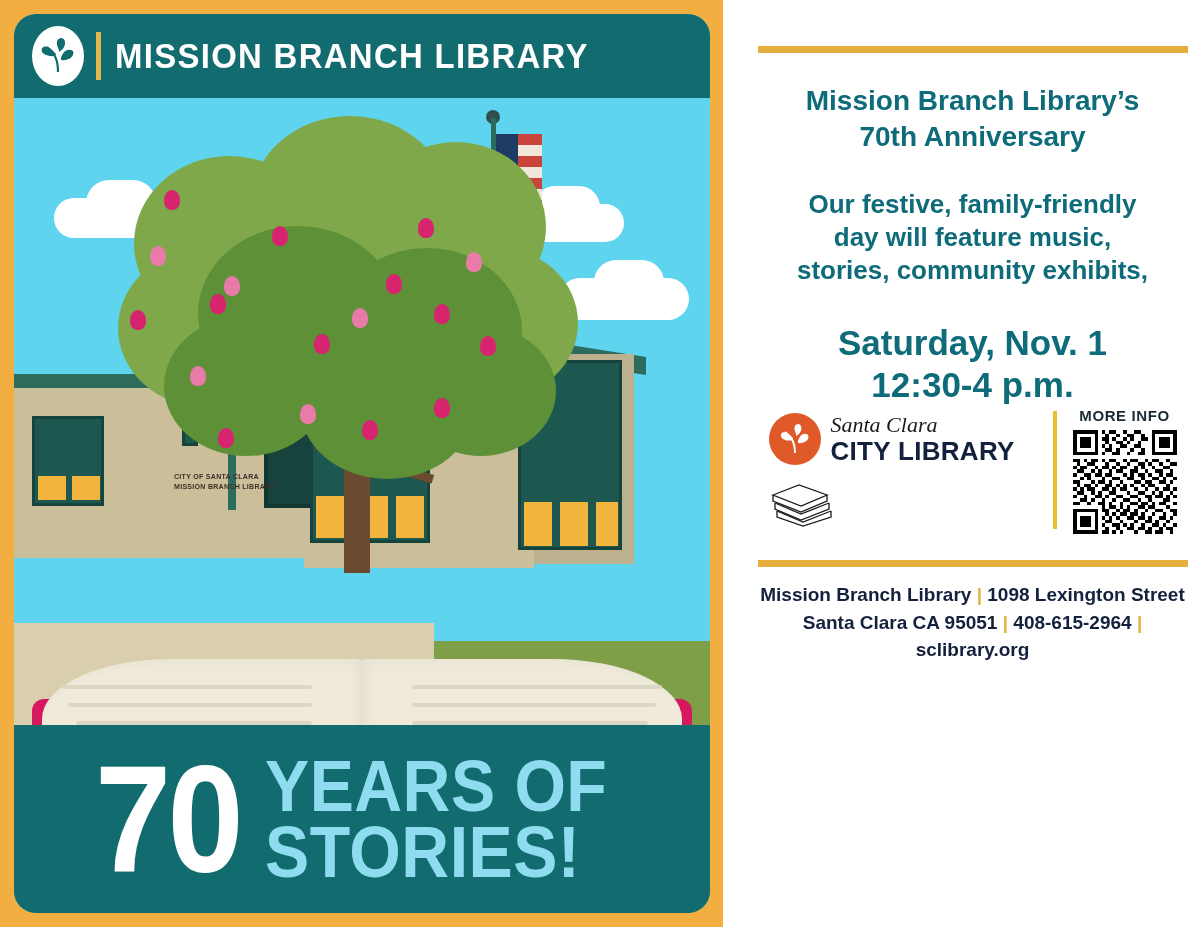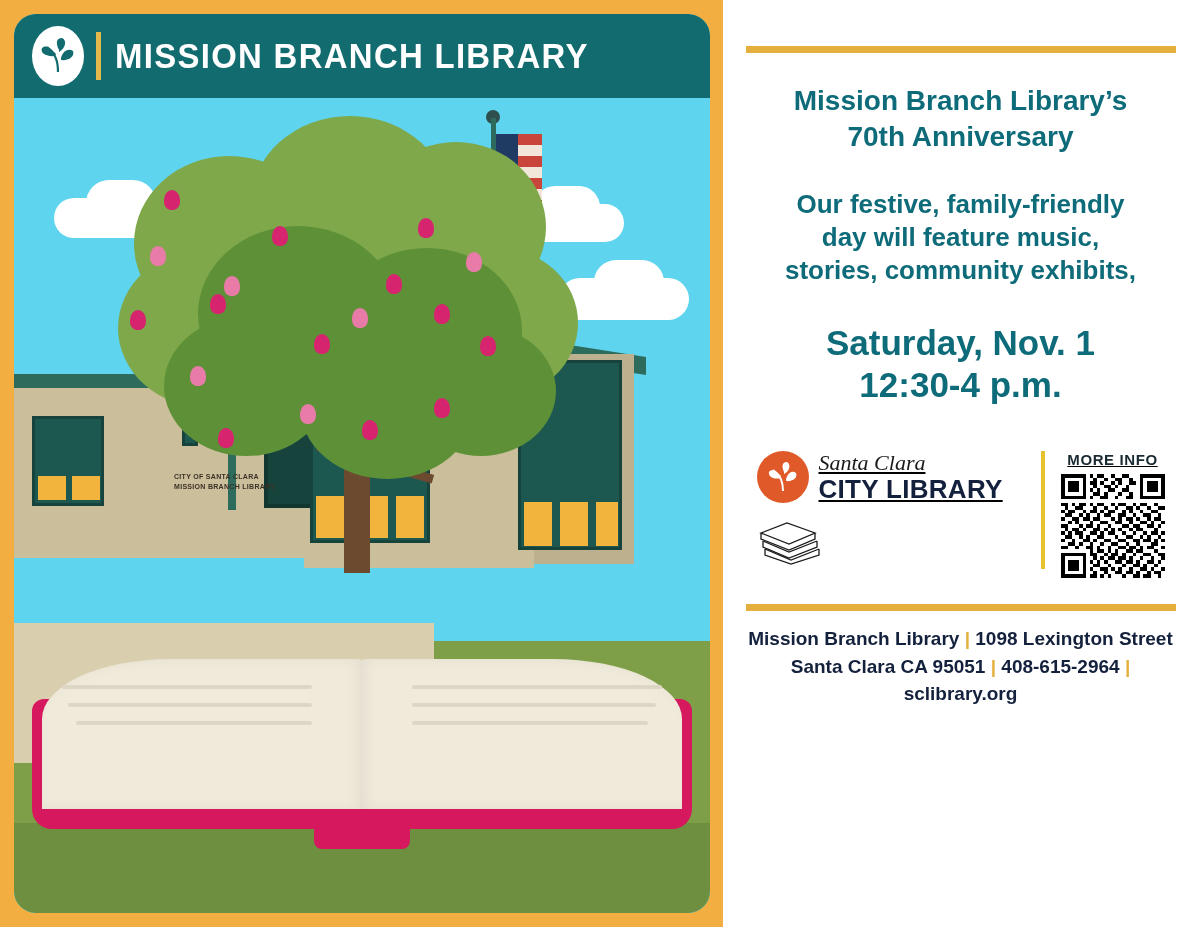--- a/index.html
+++ b/index.html
@@ -2,21 +2,21 @@
 <html><head>
 <meta charset="utf-8">
 <style>
   * { margin:0; padding:0; box-sizing:border-box; }
   body {
     width:1200px; height:927px;
     background:#ffffff;
     font-family:"Liberation Sans", sans-serif;
     overflow:hidden;
   }
-  .poster { position:relative; width:1200px; height:927px; display:flex; }
+  .poster { position:relative; width:1200px; height:927px; display:flex;gap:12px; }
 
   
   .left-panel {
     position:relative;
     width:723px; height:927px;
     background:#F2AE41;
     flex:0 0 723px;
   }
   .poster-inner {
     position:absolute; left:14px; top:14px;
@@ -174,22 +174,22 @@
     color:#0E6B79; font-size:26px; font-weight:bold; text-align:center;
     line-height:1.28; margin-top:32px;
   }
   .date-line {
     color:#0E6B79; font-size:35px; font-weight:bold; text-align:center;
     line-height:1.22; margin-top:34px;
   }
 
   
   .logos-row {
-    display:flex; justify-content:center;
-    width:100%; margin-top:44px; gap:0;text-decoration:underline;
+    display:flex; align-items:center; justify-content:center;
+    width:100%; gap:0;
   }
   .logos-col { display:flex; flex-direction:column; gap:14px; width:268px; }
   .logo-scl { display:flex; align-items:center; gap:10px; }
   .scl-circle {
     width:52px; height:52px; border-radius:50%; background:#E05A29;
     display:flex; align-items:center; justify-content:center; flex:0 0 52px;
   }
   .scl-text { display:flex; flex-direction:column; line-height:1; }
   .scl-santa { font-family:"Liberation Serif", serif; font-style:italic; font-size:22px; color:#1A1A1A; }
   .scl-city { font-size:26px; font-weight:bold; color:#14213D; letter-spacing:.3px; margin-top:2px; }
@@ -340,20 +340,27 @@
             <div class="page-line" style="left:34px; top:62px; width:236px;"></div>
           </div>
           <div class="page page-r">
             <div class="page-line" style="right:20px; top:26px; width:250px;"></div>
             <div class="page-line" style="right:26px; top:44px; width:244px;"></div>
             <div class="page-line" style="right:34px; top:62px; width:236px;"></div>
           </div>
         </div>
       </div>
 
+      <div class="banner">
+        <div class="banner-70">70</div>
+        <div class="banner-words">
+          <span>YEARS OF</span>
+          <span>STORIES!</span>
+        </div>
+      </div>
 
     </div>
   </div>
 
   <div class="right-panel">
 
     <div class="gold-rule-h"></div>
 
     <div class="subtitle">
       <div>Mission Branch Library’s</div>

